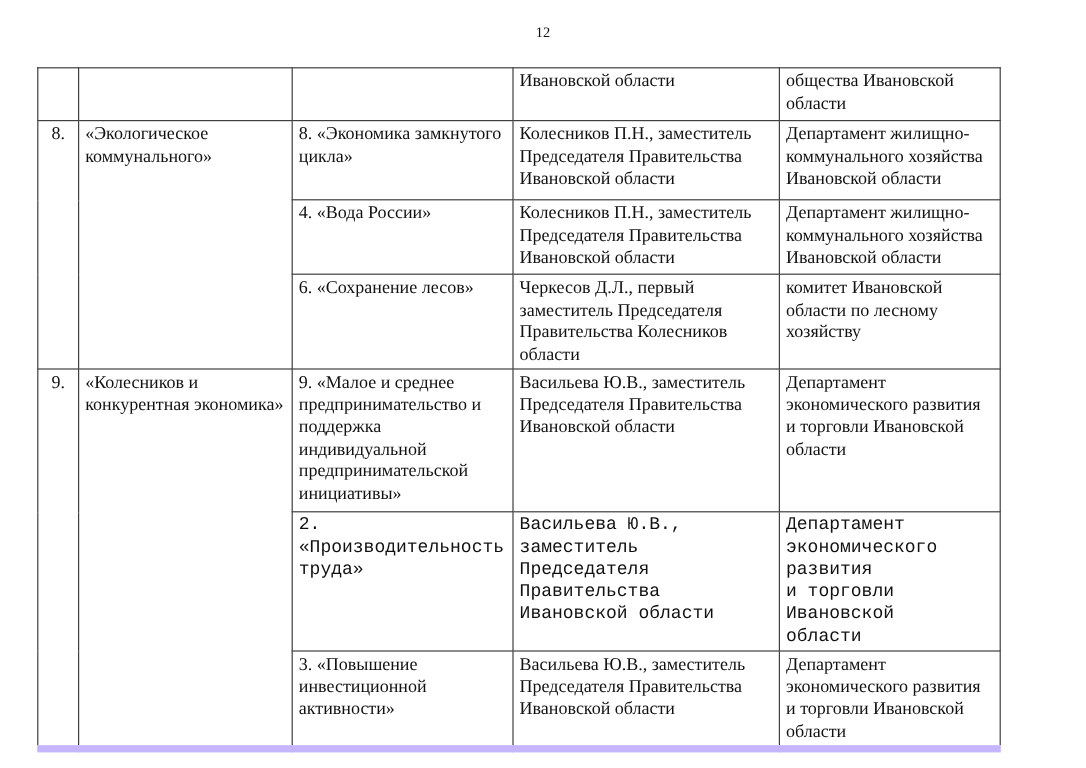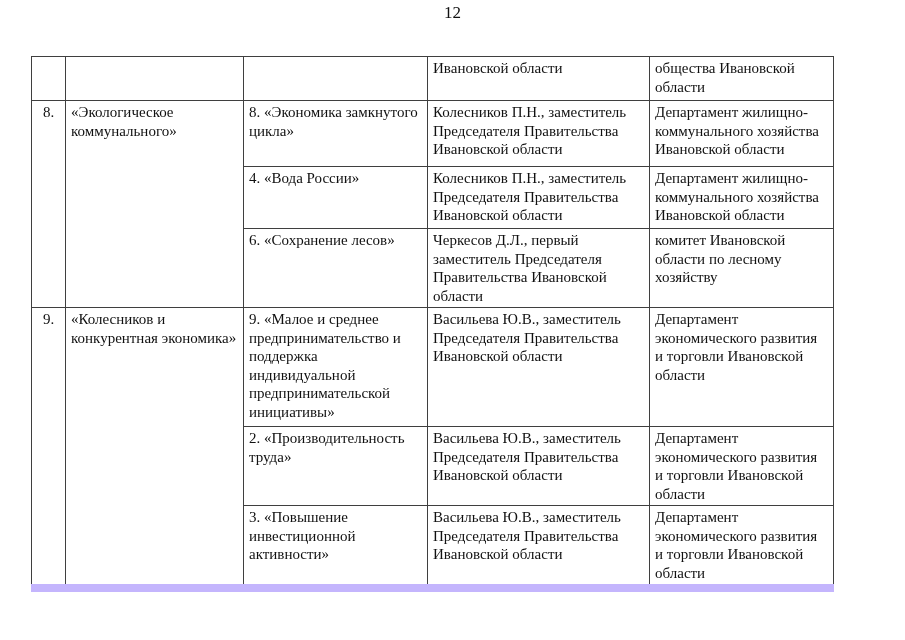--- a/index.html
+++ b/index.html
@@ -11,56 +11,56 @@
     position: relative;
     width: 905px;
     height: 640px;
     background: #ffffff;
     font-family: "Liberation Serif", "DejaVu Serif", serif;
     color: #111111;
     overflow: hidden;
   }
   .page-number {
     position: absolute;
-    top: 4px;
+    top: 18px;
     left: 0;
     right: 0;
     text-align: center;
-    font-size: 17px;
+    font-size: 12px;
     line-height: 18px;
   }
   table.doc-table {
     position: absolute;
     left: 31px;
     top: 56px;
     width: 802px;
     border-collapse: collapse;
     table-layout: fixed;
     font-size: 15px;
     line-height: 18.5px;
-    border-bottom: 8px solid #c4b5fd;
+    border-bottom: 6px solid #c4b5fd;
   }
   table.doc-table td {
     border: 1px solid #3f3f3f;
     vertical-align: top;
     padding: 2px 4px 2px 5px;
     white-space: pre-line;
     overflow: hidden;
   }
   table.doc-table td.num {
     text-align: center;
     padding-left: 1px;
     padding-right: 1px;
   }
   tr.r0 { height: 44px; }
   tr.r1 { height: 66px; }
   tr.r2 { height: 62px; }
   tr.r3 { height: 79px; }
   tr.r4 { height: 119px; }
-  tr.r5 { height: 78px; }
+  tr.r5 { height: 78px; font-family: Liberation Mono, monospace; }
   tr.r6 { height: 78px; }
 </style>
 </head>
 <body>
 
 <div class="page">
 
   <div class="page-number">12</div>
 
   <table class="doc-table">
@@ -103,21 +103,21 @@
 Ивановской области</td>
         <td>Департамент жилищно-
 коммунального хозяйства
 Ивановской области</td>
       </tr>
 
       <tr class="r3">
         <td>6. «Сохранение лесов»</td>
         <td>Черкесов Д.Л., первый
 заместитель Председателя
-Правительства Ивановской
+Правительства Колесников
 области</td>
         <td>комитет Ивановской
 области по лесному
 хозяйству</td>
       </tr>
 
       <tr class="r4">
         <td class="num" rowspan="3">9.</td>
         <td rowspan="3">«Колесников и
 конкурентная экономика»</td>

